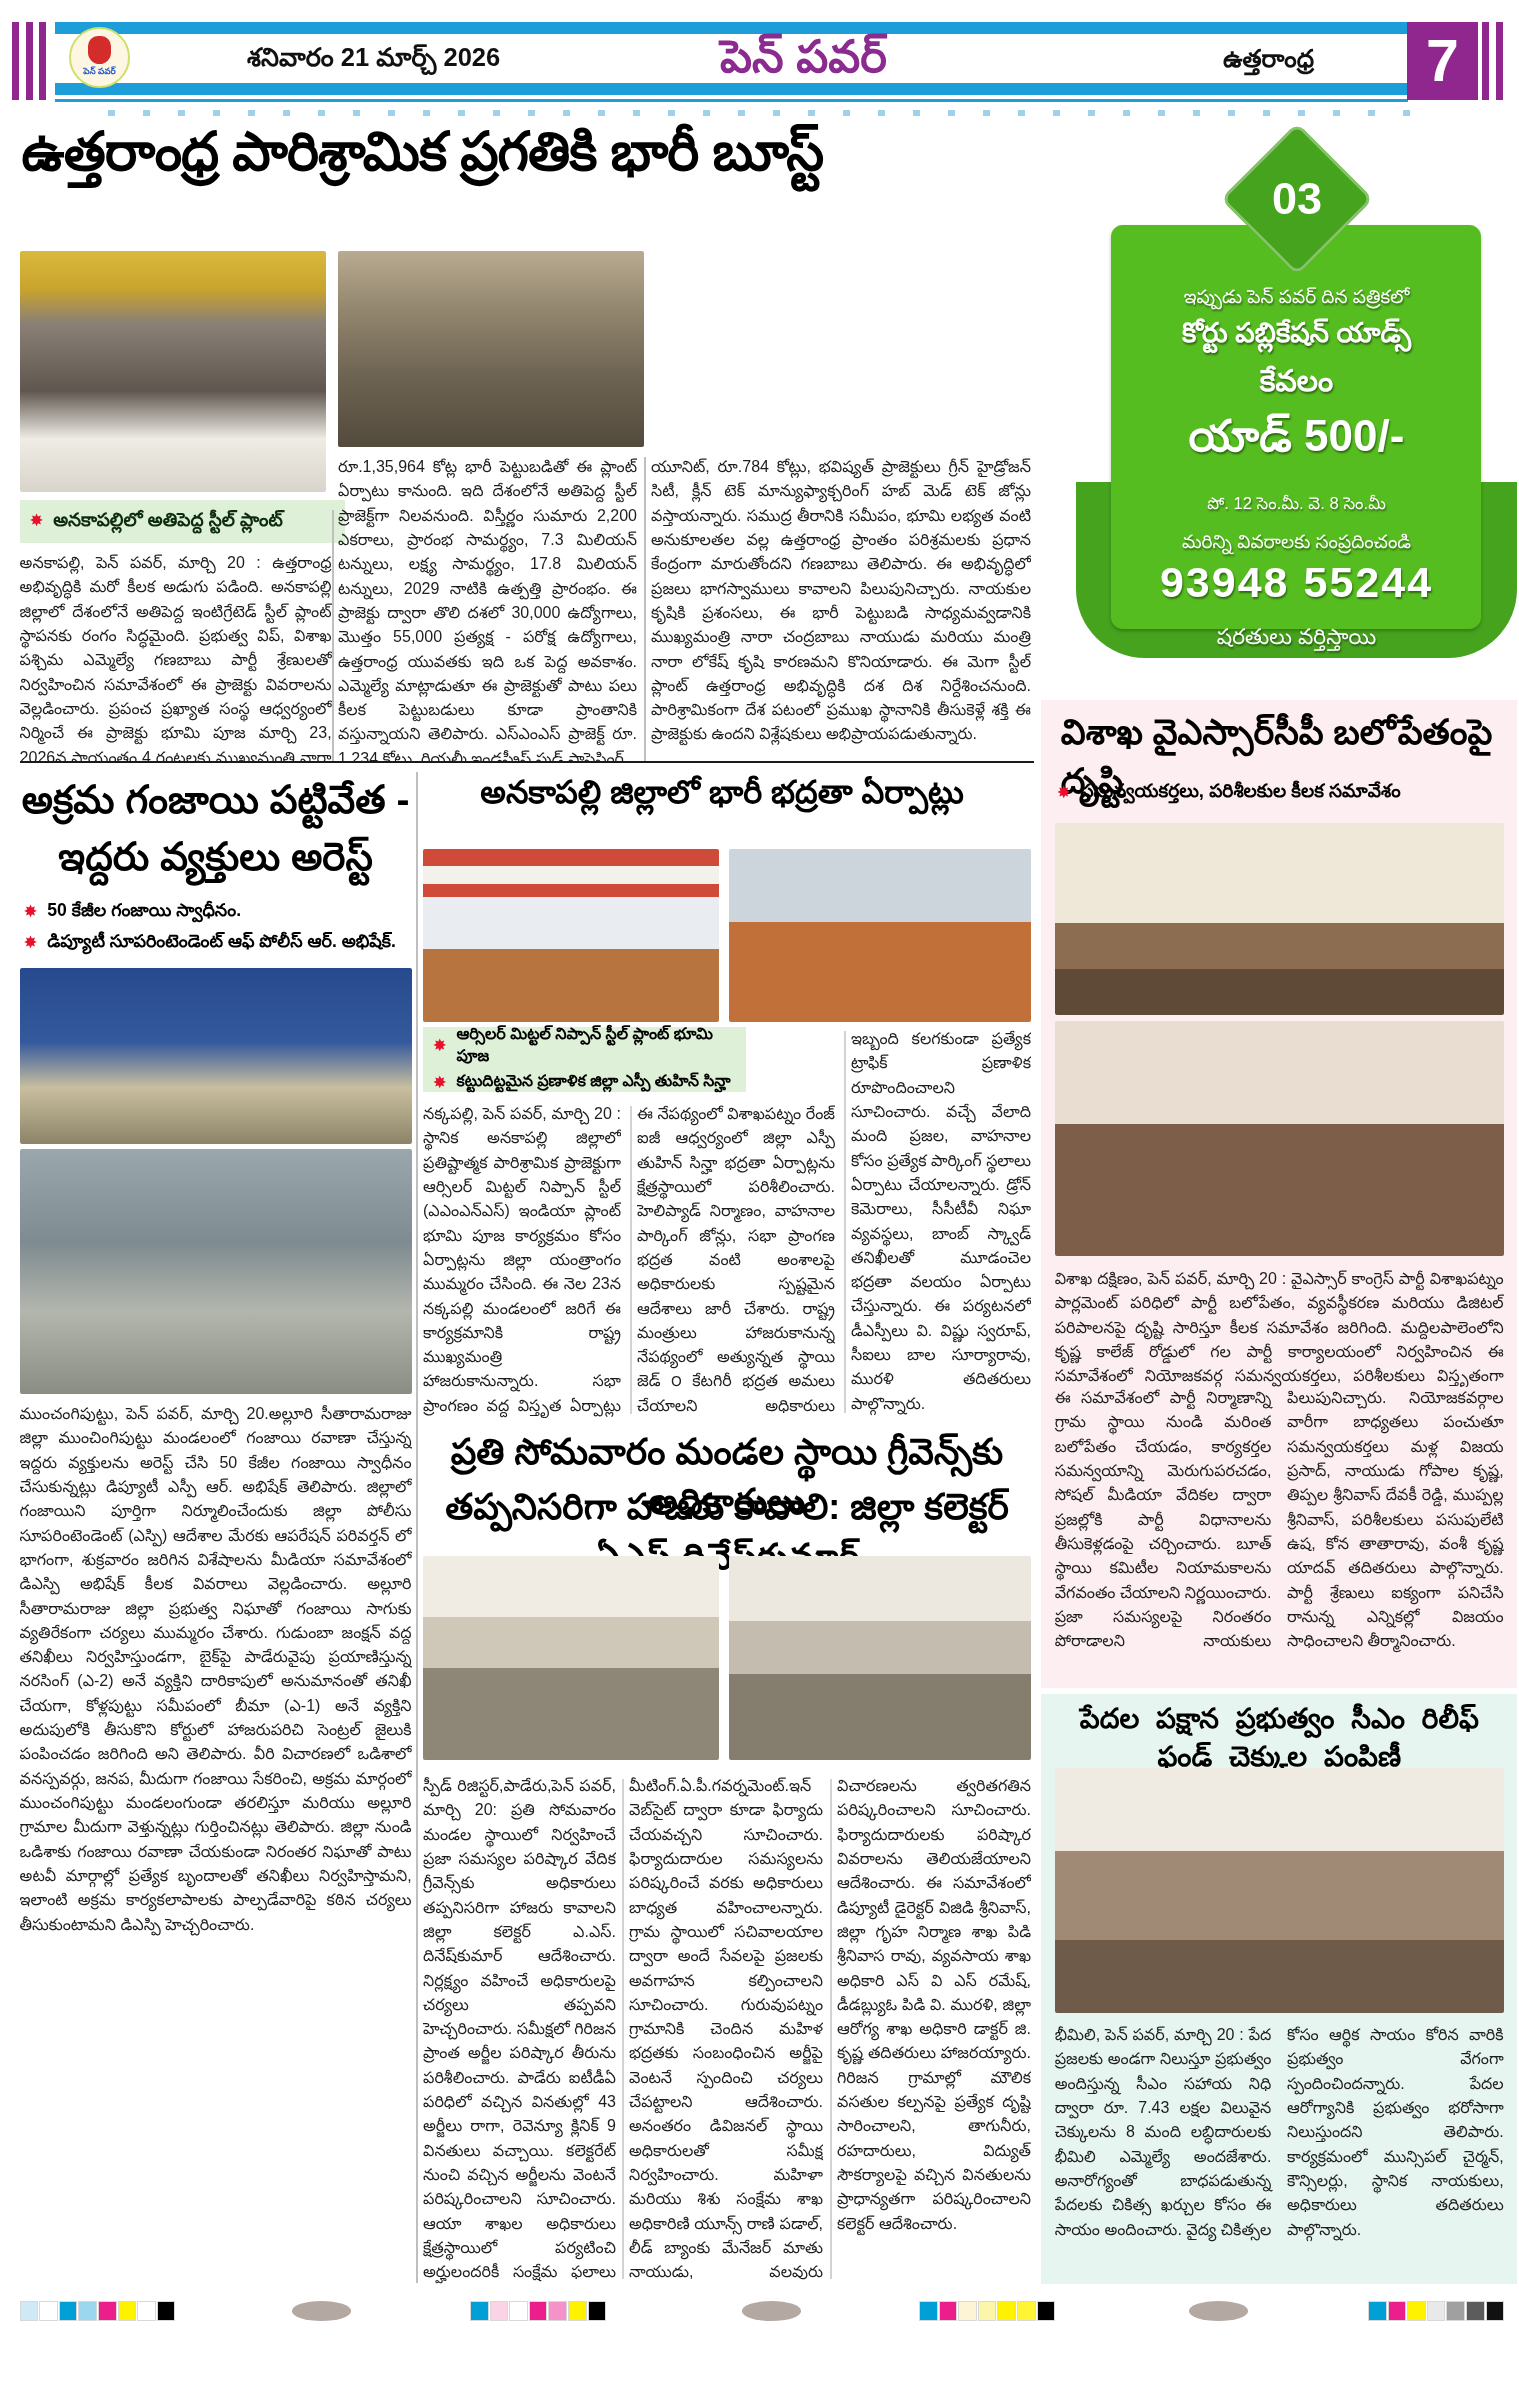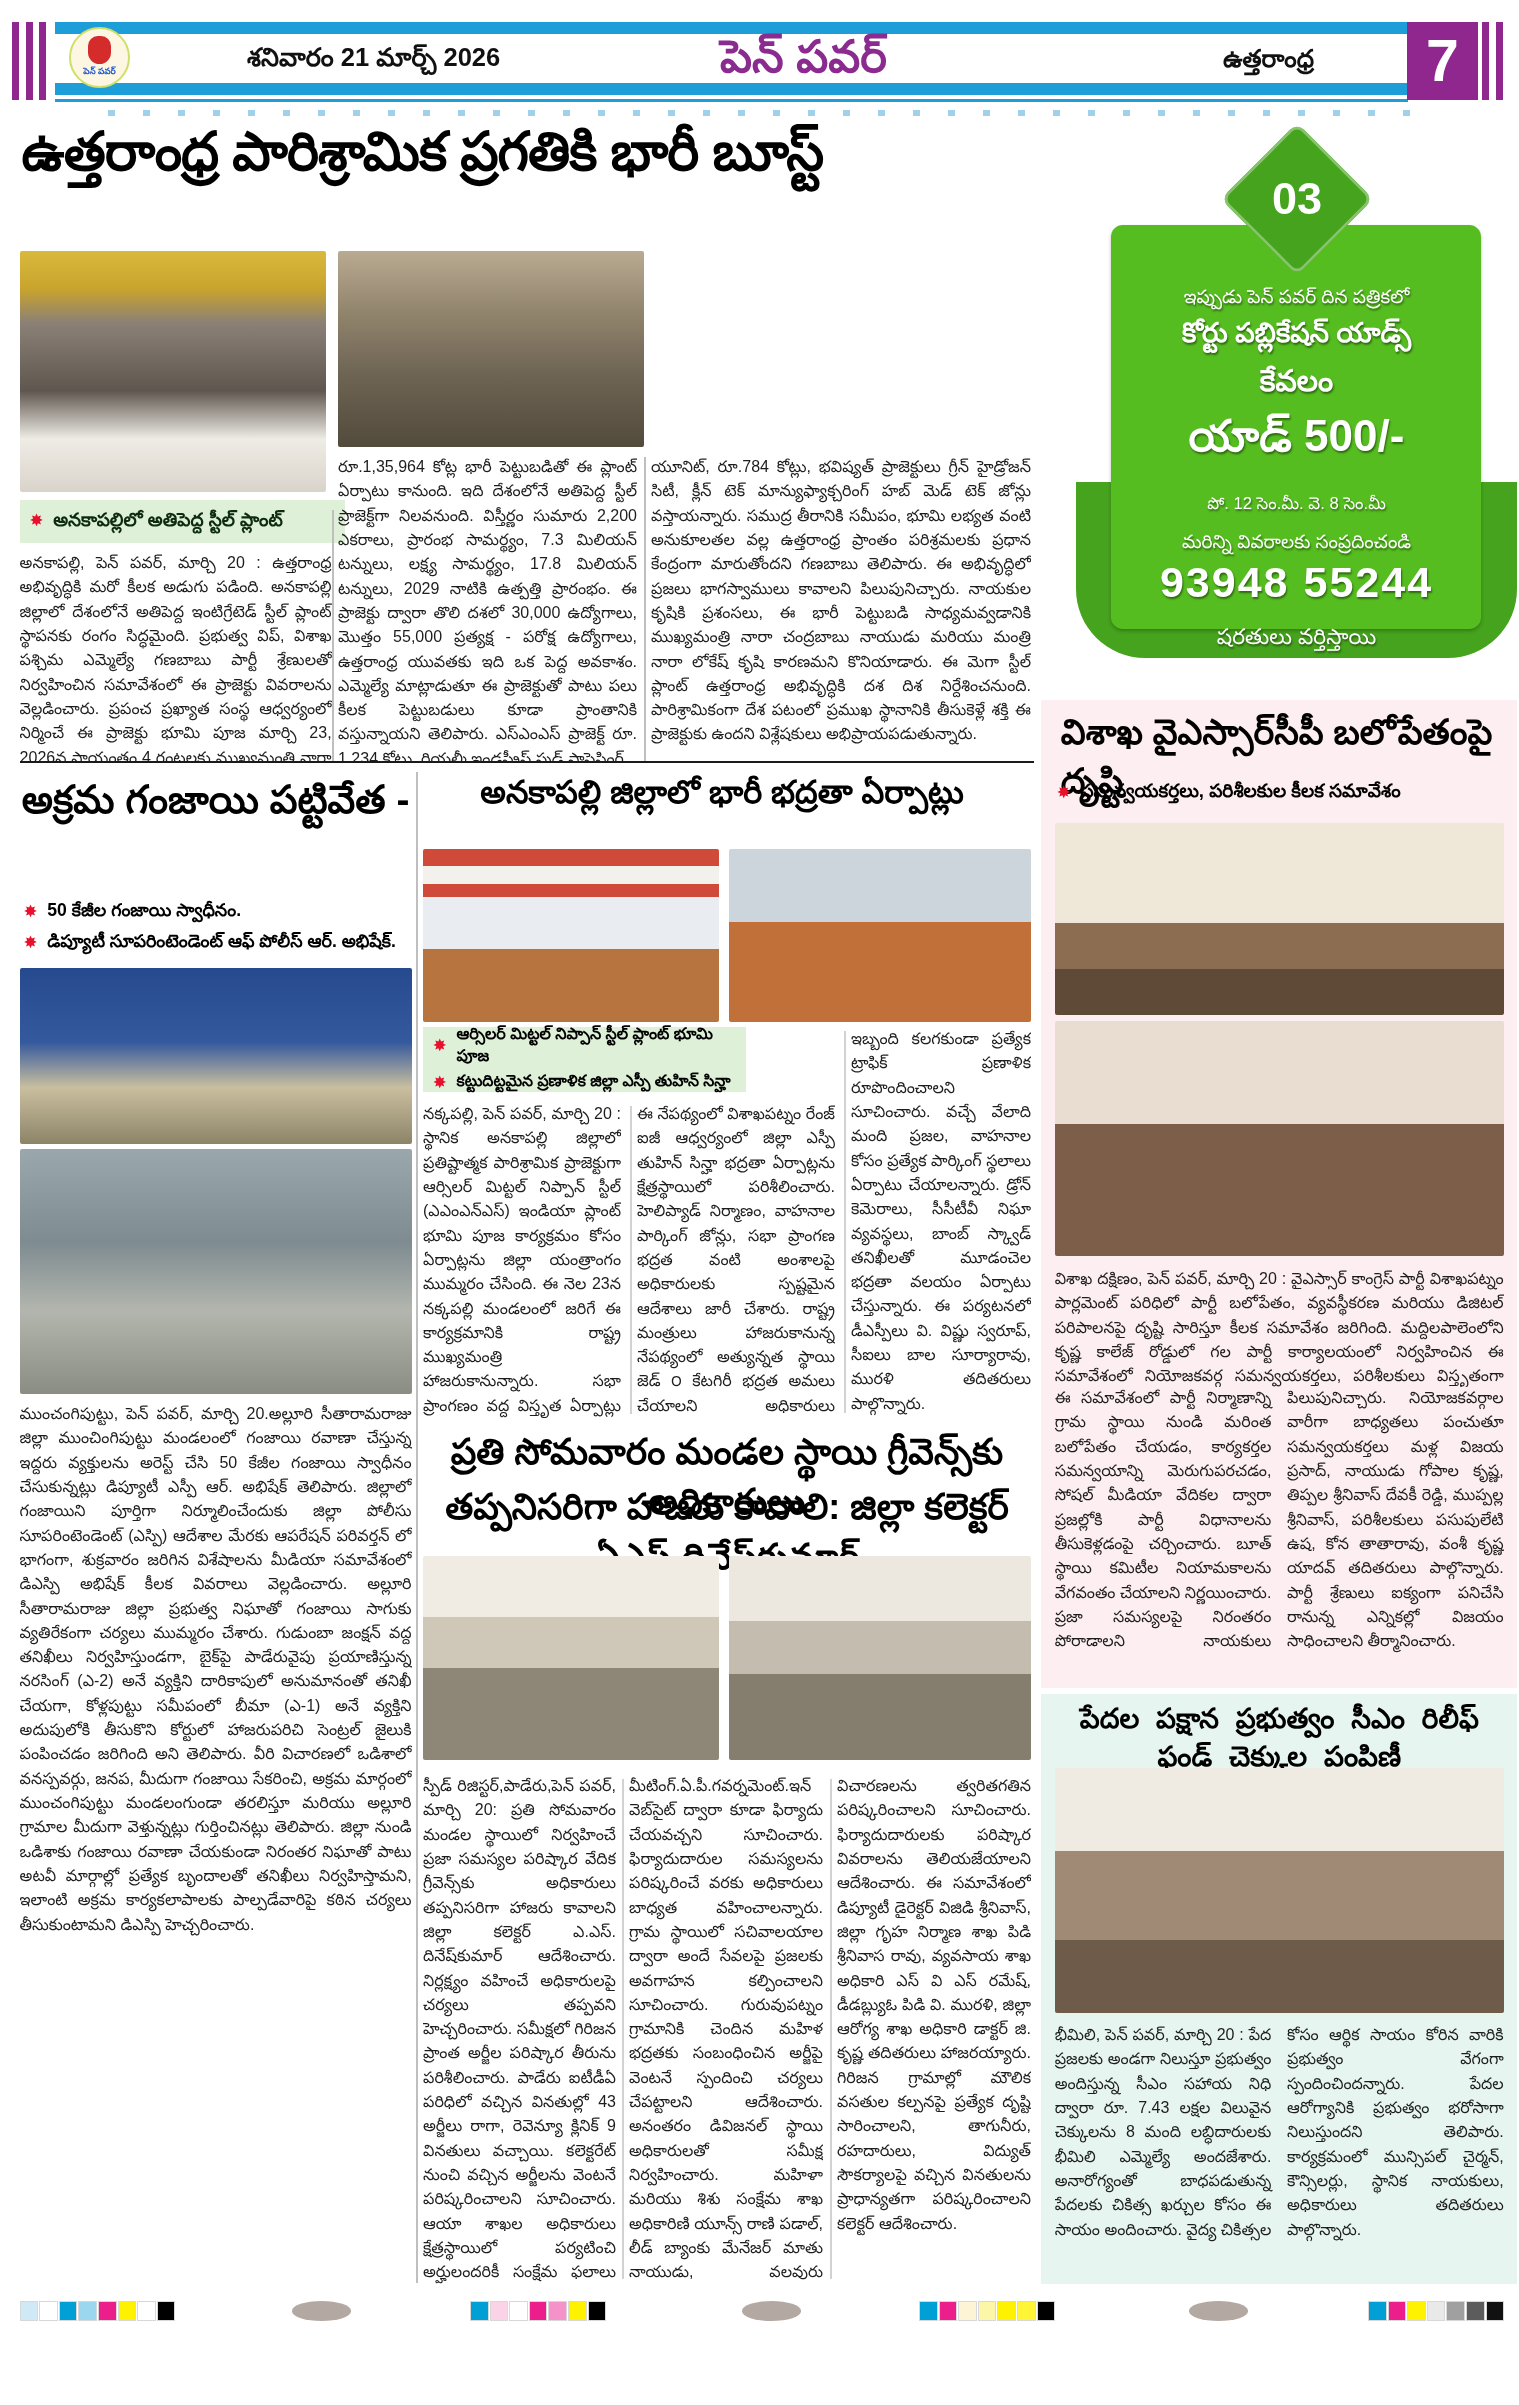--- a/index.html
+++ b/index.html
@@ -102,20 +102,21 @@
     <div class="abs ad-t" style="top:365px;font-size:16.7px;">పో. 12 సెం.మీ. వె. 8 సెం.మీ</div>
     <div class="abs ad-t" style="top:402px;font-size:18.6px;">మరిన్ని వివరాలకు సంప్రదించండి</div>
     <div class="abs ad-t" style="top:429px;font-size:43px;font-weight:bold;letter-spacing:2px;">93948 55244</div>
     <div class="abs ad-t" style="top:495px;font-size:21.6px;">షరతులు వర్తిస్తాయి</div>
   </div>
 
   <div class="abs hline" style="left:19.6px;top:761px;width:1014px;"></div>
   <div class="abs vline" style="left:416px;top:772px;height:1511px;"></div>
 
   <div class="abs h2c" style="left:19.6px;top:778px;width:392px;font-size:39px;">అక్రమ గంజాయి పట్టివేత -</div>
+  <div class="abs h2c" style="left:19.6px;top:835px;width:392px;font-size:39px;">ఇద్దరు వ్యక్తులు అరెస్ట్</div>
   <div class="abs bullet-line" style="left:23.5px;top:900px;width:388px;">
     <span class="star">✸</span>
     <span class="t">50 కేజీల గంజాయి స్వాధీనం.</span>
   </div>
   <div class="abs bullet-line" style="left:23.5px;top:931px;width:388px;">
     <span class="star">✸</span>
     <span class="t">డిప్యూటీ సూపరింటెండెంట్ ఆఫ్ పోలీస్ ఆర్. అభిషేక్.</span>
   </div>
   <div class="abs photo ph-police" style="left:19.6px;top:968px;width:392px;height:176px;"></div>
   <div class="abs photo ph-ganja" style="left:19.6px;top:1149px;width:392px;height:245px;"></div>

